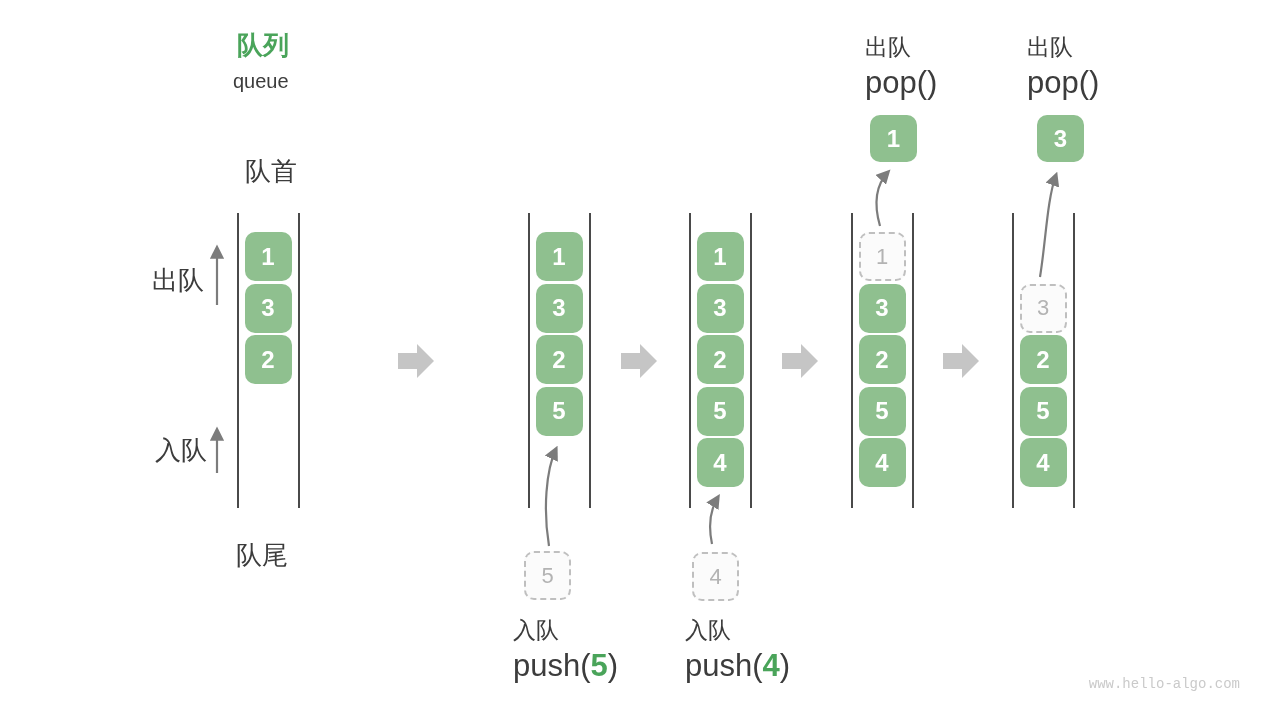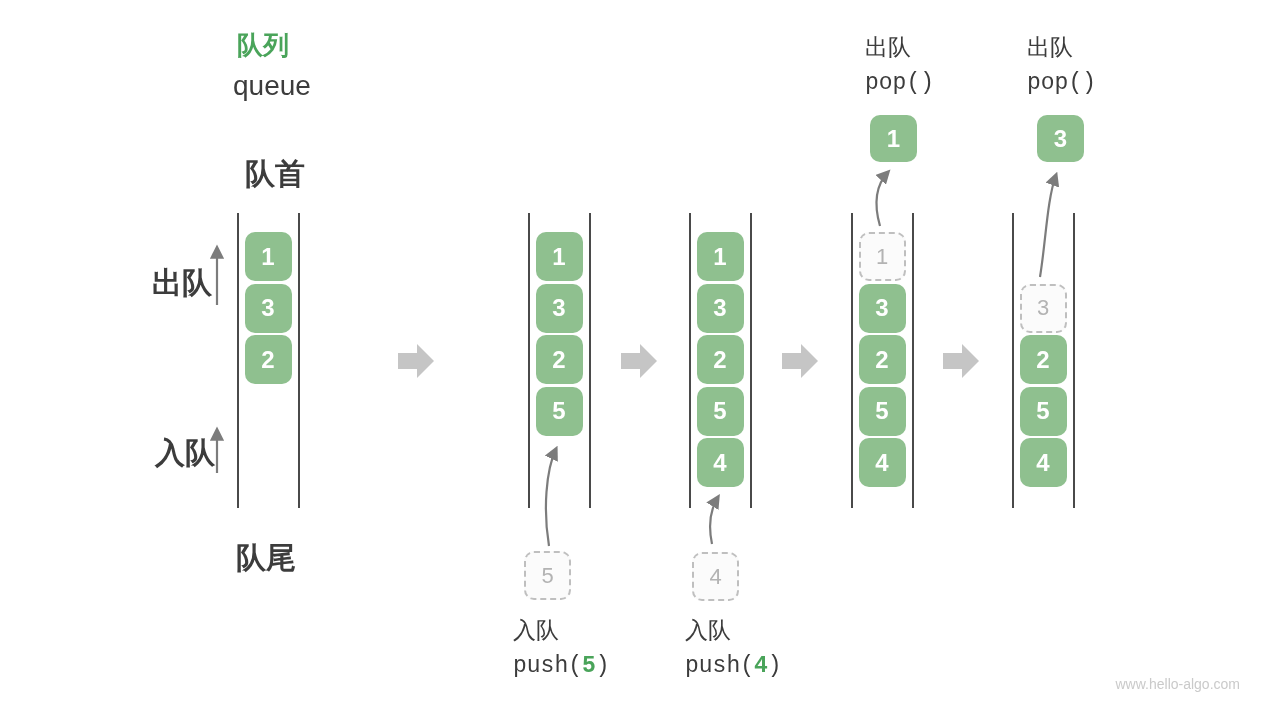--- a/index.html
+++ b/index.html
@@ -27,29 +27,29 @@
     display:flex;align-items:center;justify-content:center;
     font-size:24px;font-weight:bold;box-sizing:border-box;
   }
   .cell.solid{background:var(--box-green);color:#FFFFFF;}
   .cell.popped{height:47px;}
   .cell.dashed{
     background:#FBFBFB;border:2px dashed var(--dashed-border);
     color:var(--dashed-text);font-weight:normal;font-size:22px;
   }
   .title-zh{position:absolute;left:237px;top:28px;font-size:26px;font-weight:bold;color:var(--accent-green);}
-  .title-en{position:absolute;left:233px;top:70px;font-size:28px;color:var(--text-dark);}
-  .side-label{position:absolute;font-size:30px;font-weight:bold;color:var(--text-dark);white-space:nowrap;}
+  .title-en{position:absolute;left:233px;top:70px;font-size:20px;color:var(--text-dark);}
+  .side-label{position:absolute;font-size:26px;font-weight:normal;color:var(--text-dark);white-space:nowrap;}
   .op-group{position:absolute;white-space:nowrap;}
   .op-label{font-size:23px;color:var(--text-dark);line-height:36px;}
-  .op-code{font-family:Liberation Mono, monospace;font-size:23px;color:var(--text-dark);line-height:36px;}
+  .op-code{font-family:Liberation Sans, sans-serif;font-size:31px;color:var(--text-dark);line-height:36px;}
   .code-arg{color:var(--accent-green);font-weight:bold;}
   .watermark{
     position:absolute;right:40px;top:676px;
-    font-family:Liberation Sans, sans-serif;
+    font-family:Liberation Mono, monospace;
     font-size:14px;color:var(--watermark-gray);
   }
   .block-arrow{fill:var(--block-arrow-gray);}
   .curve-arrow,.thin-arrow{fill:none;stroke:var(--arrow-gray);stroke-width:2.2;}
   .ah-fill{fill:var(--arrow-gray);}
 </style>
 </head>
 <body>
 
 <div id="canvas">

